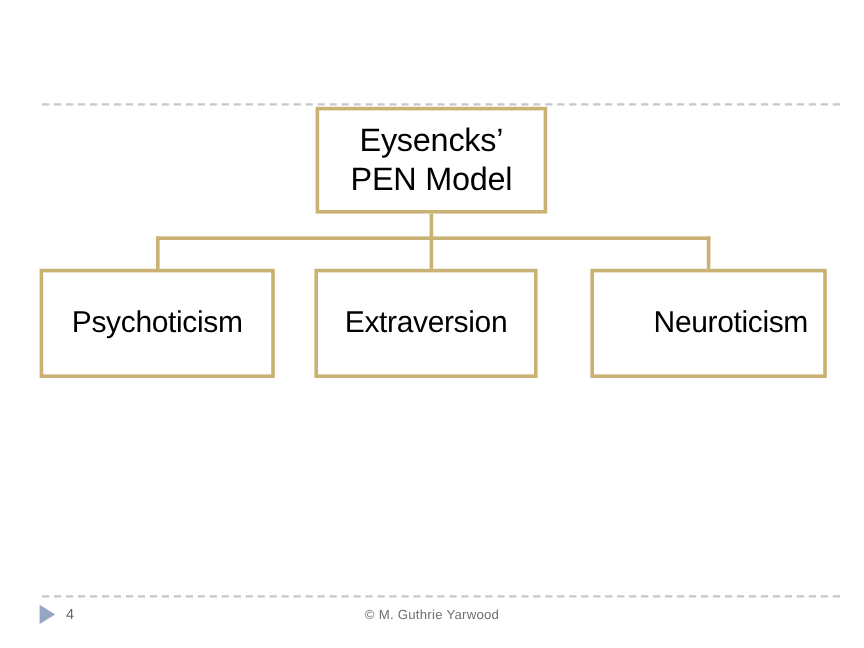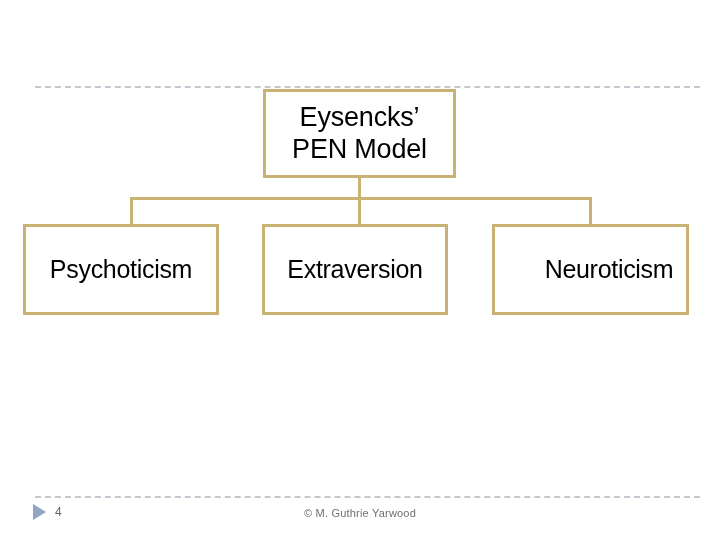--- a/index.html
+++ b/index.html
@@ -62,21 +62,21 @@
   #title-node .node-text {
     white-space: pre-line;
   }
   .leaf-node {
     top: 224px;
     height: 91px;
     font-size: 25px;
     letter-spacing: -0.3px;
   }
   #node-psychoticism {
-    left: 23px;
+    left: 33px;
     width: 196px;
   }
   #node-extraversion {
     left: 262px;
     width: 186px;
   }
   #node-neuroticism {
     left: 492px;
     width: 197px;
     padding-left: 37px;

